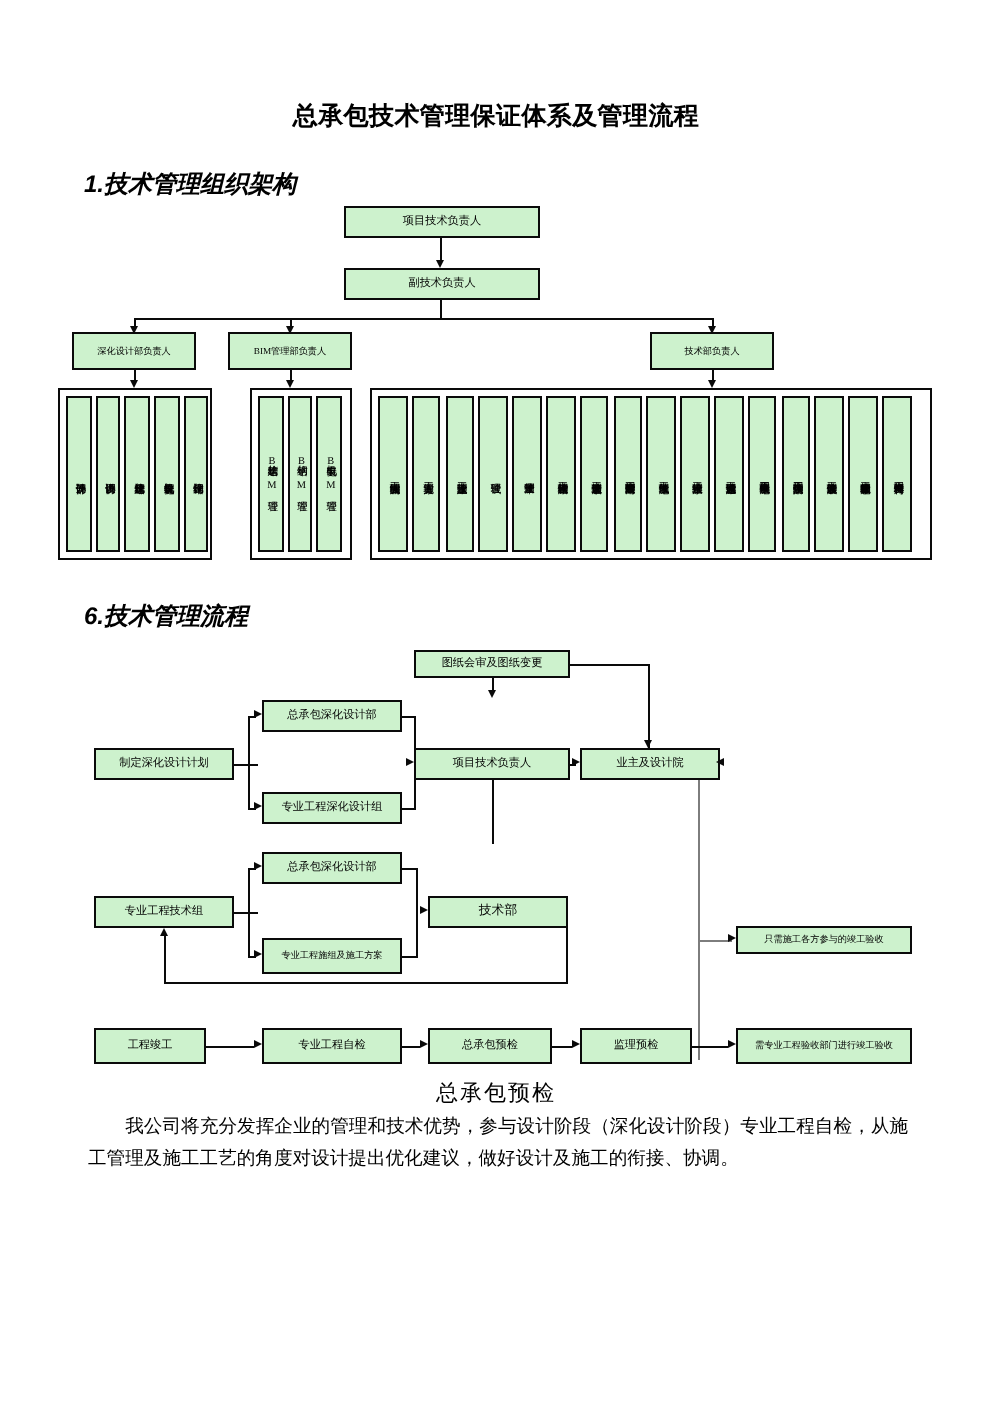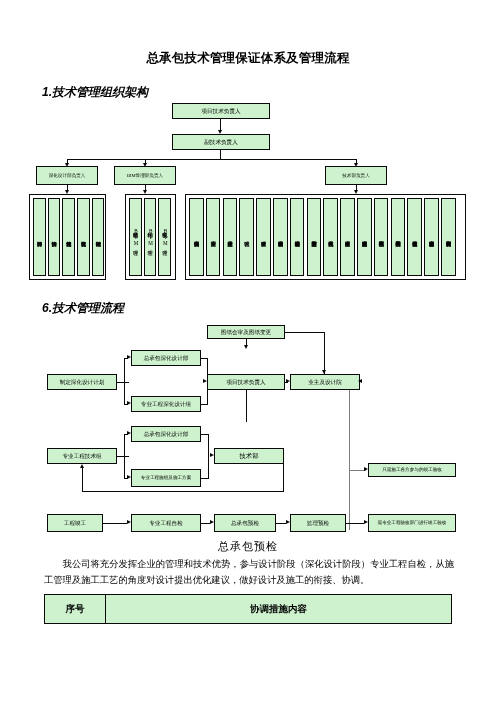--- a/index.html
+++ b/index.html
@@ -259,22 +259,14 @@
       <div class="box thick s6" style="left: 290px; top: 514px; width: 56px; height: 18px;">监理预检</div>
       <div class="ln lnh" style="left: 346px; top: 523px; width: 18px;"></div>
       <div class="arw right" style="left: 364px; top: 520.4px;"></div>
       <div class="box thick " style="left: 368px; top: 514px; width: 88px; height: 18px;">需专业工程验收部门进行竣工验收</div>
     </div>
 
   <div class="caption">总承包预检</div>
 
   <div class="para">我公司将充分发挥企业的管理和技术优势，参与设计阶段（深化设计阶段）专业工程自检，从施工管理及施工工艺的角度对设计提出优化建议，做好设计及施工的衔接、协调。</div>
 
-  <table class="tbl">
-    <tbody>
-        <tr>
-      <td class="c1">序号</td>
-      <td>协调措施内容</td>
-    </tr>
-  </tbody>
-    </table>
 
 </div>
 
 </body></html>

